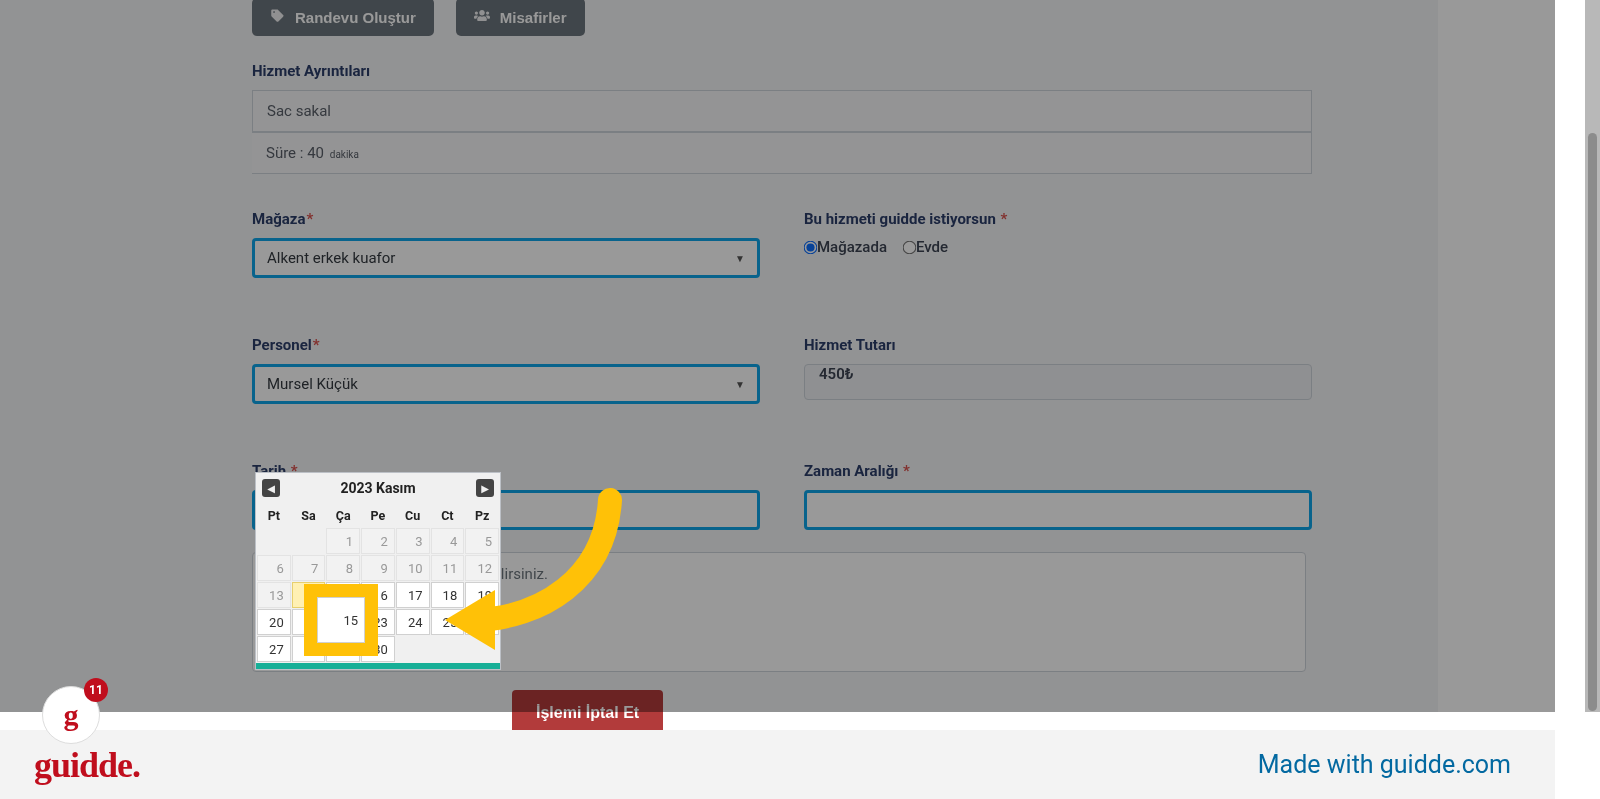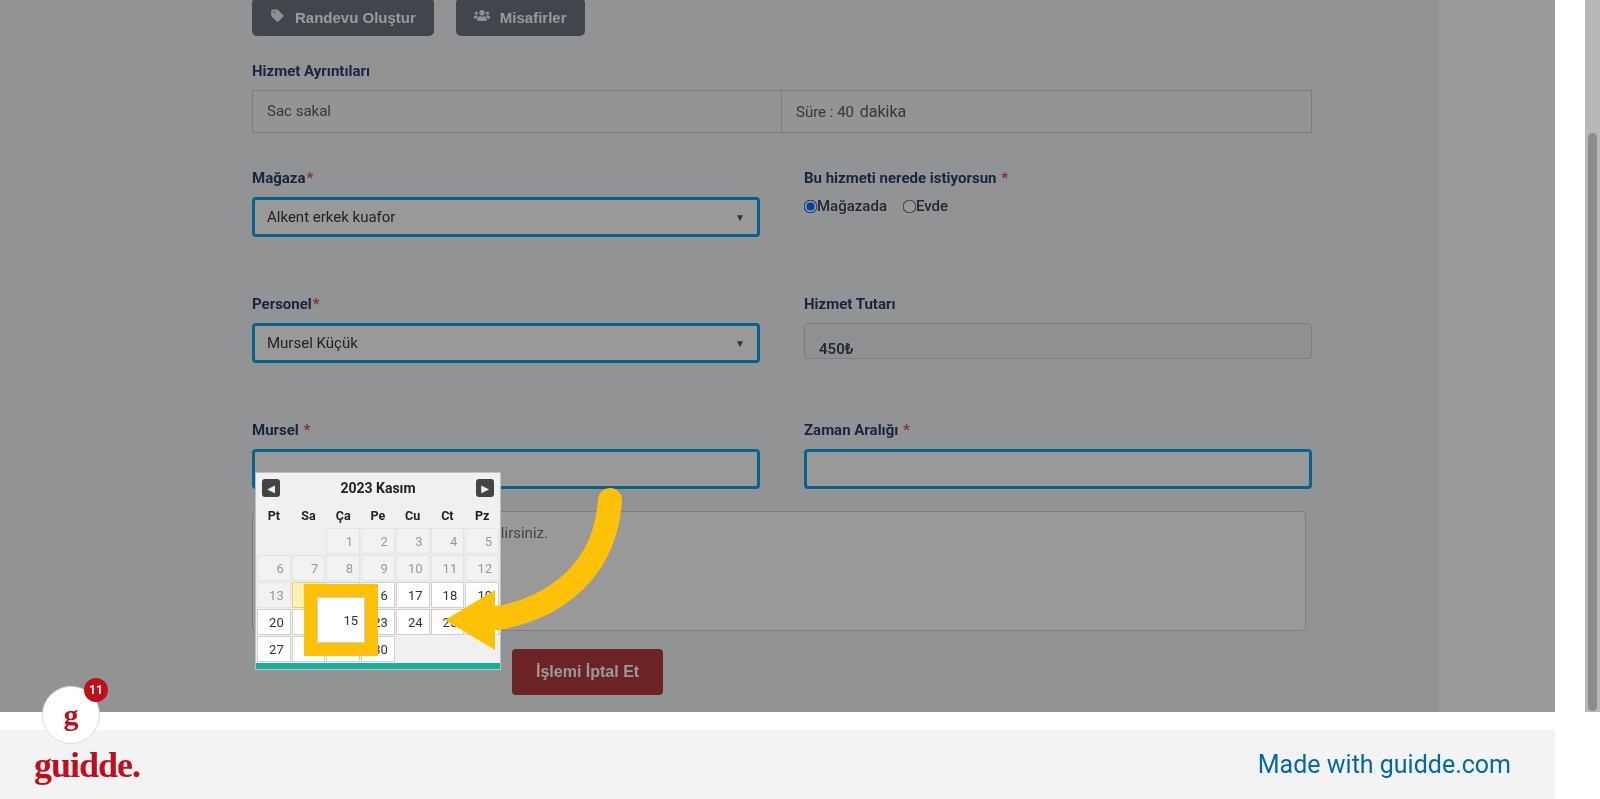--- a/index.html
+++ b/index.html
@@ -53,29 +53,29 @@
     border: none;
   }
   .btn-grey .icon { opacity: 0.9; font-size: 15px; }
 
   .section-heading {
     font-size: 15px; font-weight: 700; color: #2c3e6a;
     margin-bottom: 10px;
   }
   .req { color: #d9534f; font-weight: 700; margin-left: 1px; }
 
-  .svc-row { display: flex; width: 100%; margin-bottom: 26px; }
+  .svc-row { display: flex; width: 100%; margin-bottom: 26px; flex-direction: column; }
   .svc-col1, .svc-col2 {
     flex: 1 1 50%;
     border: 1px solid #ced4da;
     background: #f7f7f9;
     padding: 11px 14px; font-size: 15px; color: #5a6069;
   }
   .svc-col2 { border-left: none; }
-  .svc-col2 .unit { font-size: 16px; margin-left: 2px; }
+  .svc-col2 .unit { font-size: 10px; margin-left: 2px; }
 
   .row { display: flex; gap: 44px; margin-top: 36px; }
   .col { flex: 1 1 50%; }
   .field { margin-bottom: 22px; }
 
   .input, .select {
     width: 100%; height: 40px;
     border: 3px solid #0ea5e9; border-radius: 4px;
     background: #fff; color: #343a40;
     padding: 0 12px; font-size: 15px;
@@ -88,21 +88,21 @@
     border: 1px solid #ced4da; border-radius: 4px;
     background: #edf0f7;
     padding: 0 14px; font-size: 15px; font-weight: 600;
     color: #2d4aa2; display: flex; align-items: center;
   }
   .readonly-grey {
     width: 100%; height: 36px;
     border: 1px solid #ced4da; border-radius: 4px;
     background: #eef0f3;
     padding: 0 14px; font-size: 15px; font-weight: 600;
-    color: #3c4453; display: flex; align-items: flex-end;
+    color: #3c4453; display: flex; align-items: flex-start;
   }
 
   .radio-group {
     display: flex; align-items: center; gap: 16px;
     color: #3c4453; font-size: 15px; font-weight: 600;
     margin-top: 8px;
   }
   .radio-group label { display: inline-flex; align-items: center; font-weight: 500; }
 
   .textarea {
@@ -278,21 +278,21 @@
           </div>
           <div class="select">
             <span>Alkent erkek kuafor</span>
             <span class="chev">▼</span>
           </div>
         </div>
       </div>
       <div class="col">
         <div class="field">
           <div class="section-heading">
-            <span>Bu hizmeti nerede istiyorsun</span> <span class="req">*</span>
+            <span>Bu hizmeti guidde istiyorsun</span> <span class="req">*</span>
           </div>
           <div class="radio-group">
             <label>
               <input type="radio" name="where" checked="" style="">
               <span>Mağazada</span>
             </label>
             <label>
               <input type="radio" name="where" style="">
               <span>Evde</span>
             </label>
@@ -321,21 +321,21 @@
             <span>450₺</span>
           </div>
         </div>
       </div>
     </div>
 
     <div class="row">
       <div class="col">
         <div class="field">
           <div class="section-heading">
-            <span>Mursel</span> <span class="req">*</span>
+            <span>Tarih</span> <span class="req">*</span>
           </div>
           <div class="input"></div>
         </div>
       </div>
       <div class="col">
         <div class="field">
           <div class="section-heading">
             <span>Zaman Aralığı</span> <span class="req">*</span>
           </div>
           <div class="input"></div>

